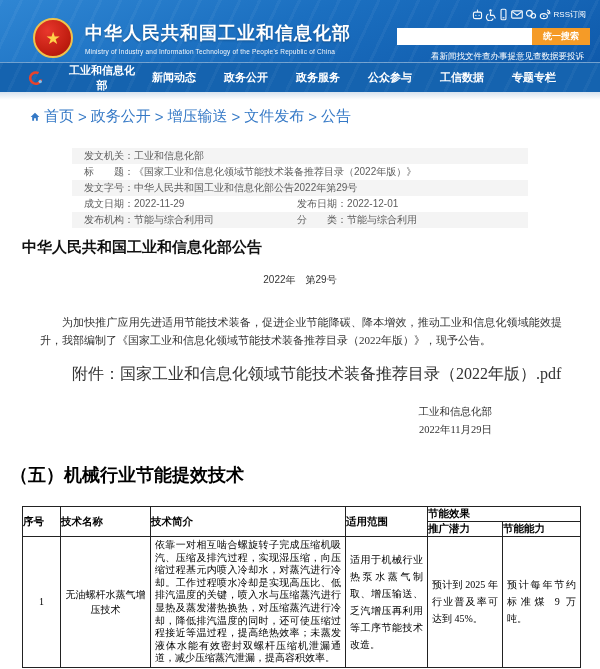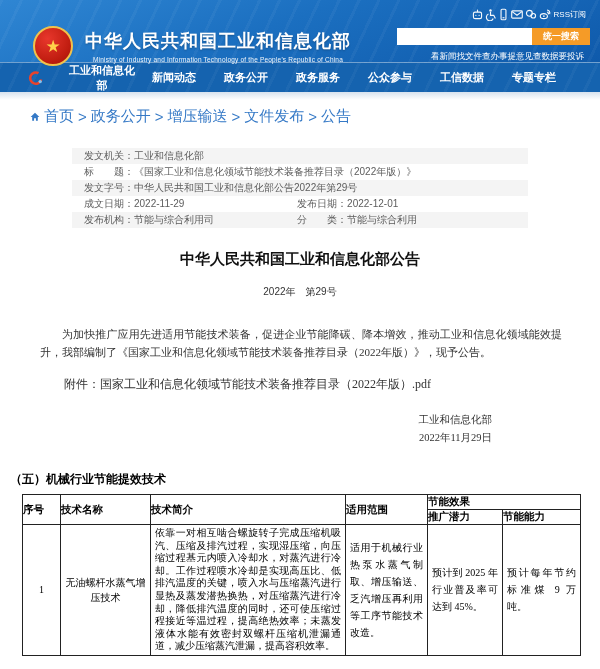--- a/index.html
+++ b/index.html
@@ -9,21 +9,21 @@
 
   
   .site-header {
     height:62px;
     background:
       repeating-linear-gradient(115deg, rgba(255,255,255,.045) 0 3px, rgba(255,255,255,0) 3px 18px),
       linear-gradient(160deg,#2f86d3 0%,#1b6fc0 45%,#0f5aab 100%);
     display:flex; justify-content:space-between; align-items:flex-start;
     padding:6px 10px 0 33px;
   }
-  .brand { display:flex; align-items:center; margin-top:20px;text-align:center; }
+  .brand { display:flex; align-items:center; margin-top:12px; }
   .emblem {
     width:40px; height:40px; border-radius:50%;
     background:radial-gradient(circle at 35% 30%, #e8372c 0%, #c01d10 65%, #9d1208 100%);
     border:2px solid #f0c24b;
     display:flex; align-items:center; justify-content:center;
     color:#ffd24a; font-size:17px; flex:0 0 auto;
   }
   .emblem::before { content:"★"; }
   .brand-text { margin-left:12px; color:#fff; }
   .site-title { font-size:18px; font-weight:bold; letter-spacing:1px; text-shadow:0 1px 2px rgba(0,0,0,.25); }
@@ -57,27 +57,27 @@
   .breadcrumb svg { display:block; }
 
   
   .content { padding:0 22px; }
 
   .meta-table { margin:22px 50px 0 50px; font-size:10px; color:#5c5c5c; }
   .meta-row { height:16px; line-height:16px; padding-left:12px; display:flex; }
   .meta-row:nth-child(odd) { background:#f4f4f4; }
   .meta-pair-1 { width:48%; }
 
-  .doc-title { text-align:center; font-size:15px; font-weight:bold; color:#111; margin-top:22px; }
+  .doc-title { text-align:left; font-size:15px; font-weight:bold; color:#111; margin-top:10px; }
   .doc-issue { text-align:center; font-size:10px; color:#333; margin-top:16px; }
   .doc-para { margin:26px 16px 0 18px; font-size:11px; line-height:18px; text-indent:2em; text-align:justify; color:#333; font-family:"Liberation Serif","DejaVu Serif",serif; }
-  .doc-attachment { margin:15px 16px 0 18px; font-size:12px; text-indent:2em; color:#333; font-family:"Liberation Serif","DejaVu Serif",serif; }
+  .doc-attachment { margin:15px 16px 0 18px; font-size:16px; text-indent:2em; color:#333; font-family:"Liberation Serif","DejaVu Serif",serif; }
   .doc-sign { text-align:right; margin:18px 86px 0 0; font-size:10.5px; line-height:18px; color:#333; font-family:"Liberation Serif","DejaVu Serif",serif; }
 
-  .section-heading { margin:24px 0 6px -12px; font-size:12px; font-weight:bold; color:#000; font-family:Liberation Sans, sans-serif; }
+  .section-heading { margin:24px 0 19px -12px; font-size:18px; font-weight:bold; color:#000; font-family:Liberation Sans, sans-serif; }
 
   
   .tech-table { width:558px; border-collapse:collapse; table-layout:fixed; font-family:"Liberation Serif","DejaVu Serif",serif; color:#000; }
   .tech-table th, .tech-table td { border:1px solid #222; }
   .tech-table th { font-size:10.5px; font-weight:bold; text-align:left; height:14px; }
   .tech-table td { font-size:10px; padding:2px 4px; vertical-align:middle; }
   .td-no { text-align:center; }
   .td-name { text-align:center; line-height:15px; }
   .td-intro { line-height:12.6px; text-align:justify; padding:3px 4px; }
   .td-scope, .td-potential, .td-capability { line-height:17px; text-align:justify; padding:2px 6px; }

